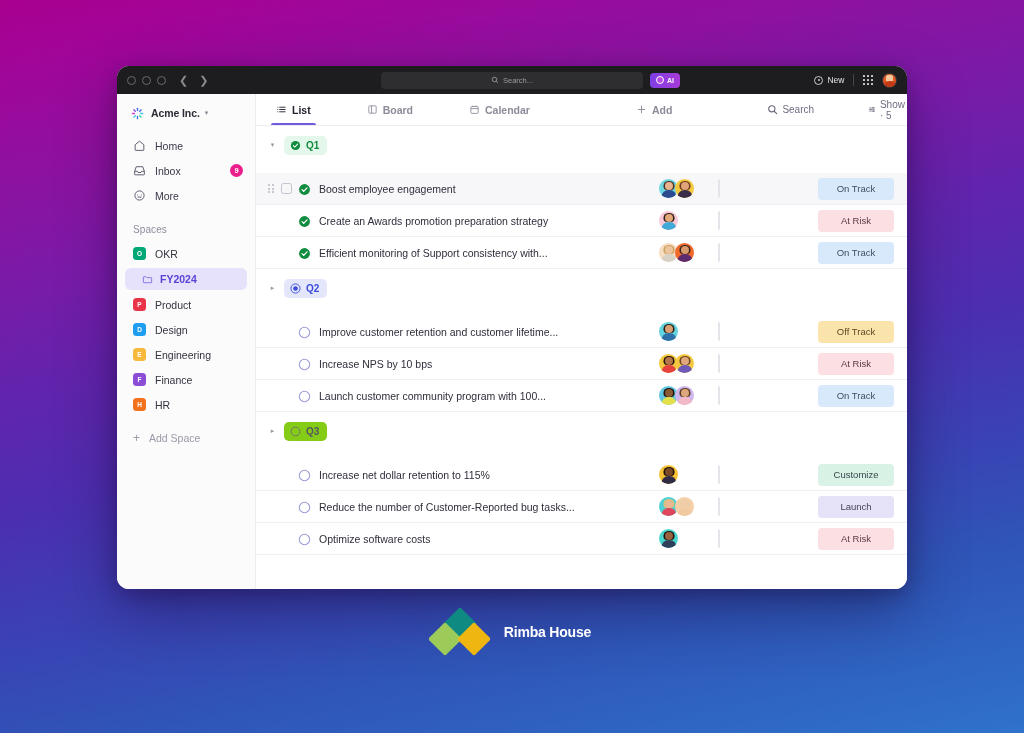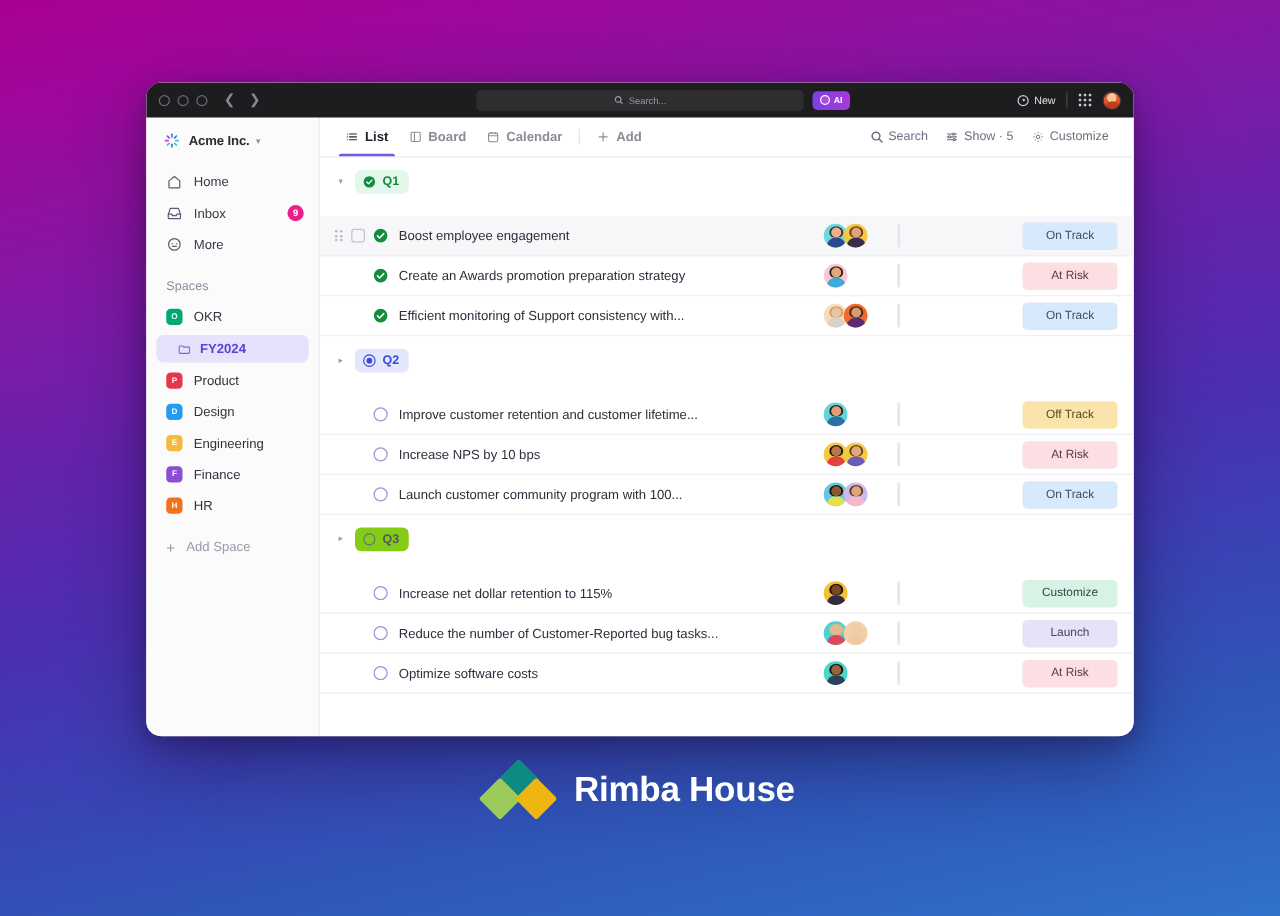--- a/index.html
+++ b/index.html
@@ -163,20 +163,21 @@
   }
   .plus { font-size: 12px; color: #9a9aa8; line-height: 1; }
 
   
   .main { flex: 1; min-width: 0; display: flex; flex-direction: column; background:#fff;}
   .toolbar {
     height: 32px; flex: none;
     display: flex; align-items: center;
     padding: 0 13px 0 12px;
     border-bottom: 1px solid #ededf1;
+    gap: 40px;
   }
   .vtab {
     display: flex; align-items: center; gap: 5px;
     font-size: 10.5px; color: #8b8b99;
     padding: 0 8px; height: 31px; position: relative; font-weight: bold;
   }
   .vtab svg { width: 11px; height: 11px; }
   .vtab.active { color: #22222e; font-weight: 700; }
   .vtab.active::after {
     content: ""; position: absolute; left: 3px; right: 3px; bottom: 0;
@@ -276,21 +277,21 @@
     align-items: center; justify-content: center;
   }
 
   
   .brand {
     position: absolute; left: 0; right: 0; top: 612px;
     display: flex; align-items: center; justify-content: center; gap: 17px;
   }
   .brandlogo { width: 54px; height: 40px; position: relative; flex: none; }
   .dia { position: absolute; width: 24px; height: 24px; transform: rotate(45deg); border-radius:2px;}
-  .bname { font-size: 28px; font-weight: 700; color: #fff; letter-spacing: -.2px; }
+  .bname { font-size: 14px; font-weight: 700; color: #fff; letter-spacing: -.2px; }
   .btag { font-size: 19px; color: #f0f2ff; font-weight: 400; letter-spacing: -.1px; display:flex; align-items:center; gap:8px;}
   .flag {
     display: inline-block; width: 20px; height: 13px; border-radius: 2px;
     background: linear-gradient(#e8283c 0 50%, #ffffff 50% 100%);
     vertical-align: -1px;
   }
 </style>
 </head>
 <body>
 

